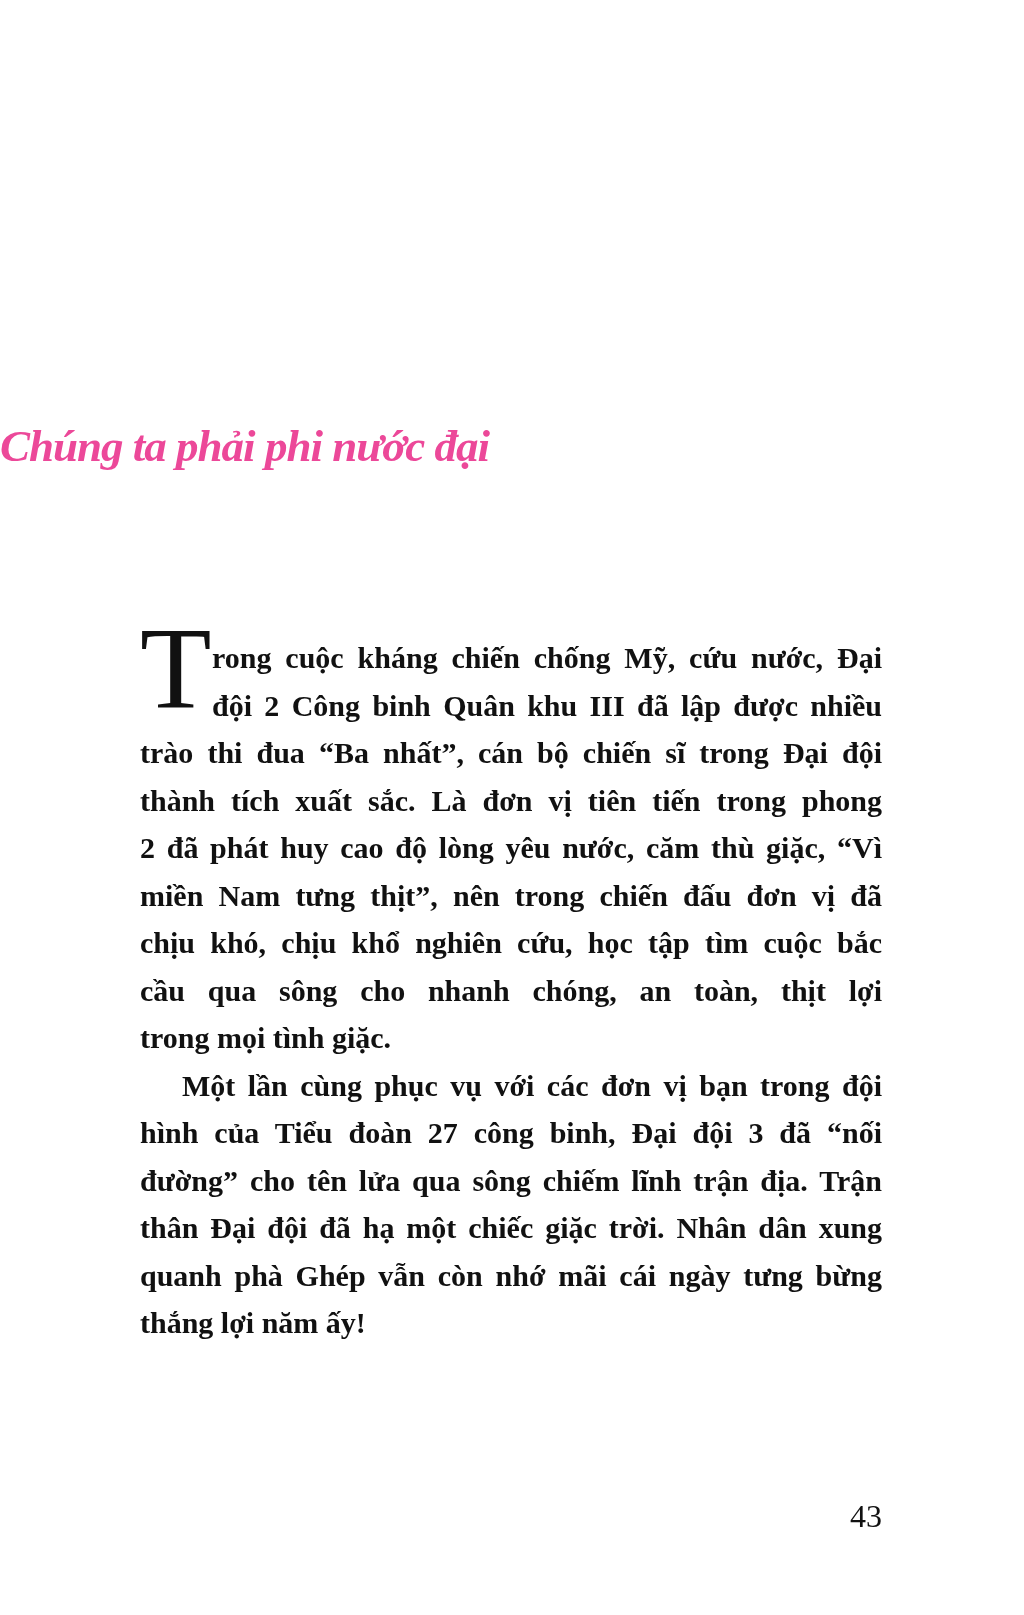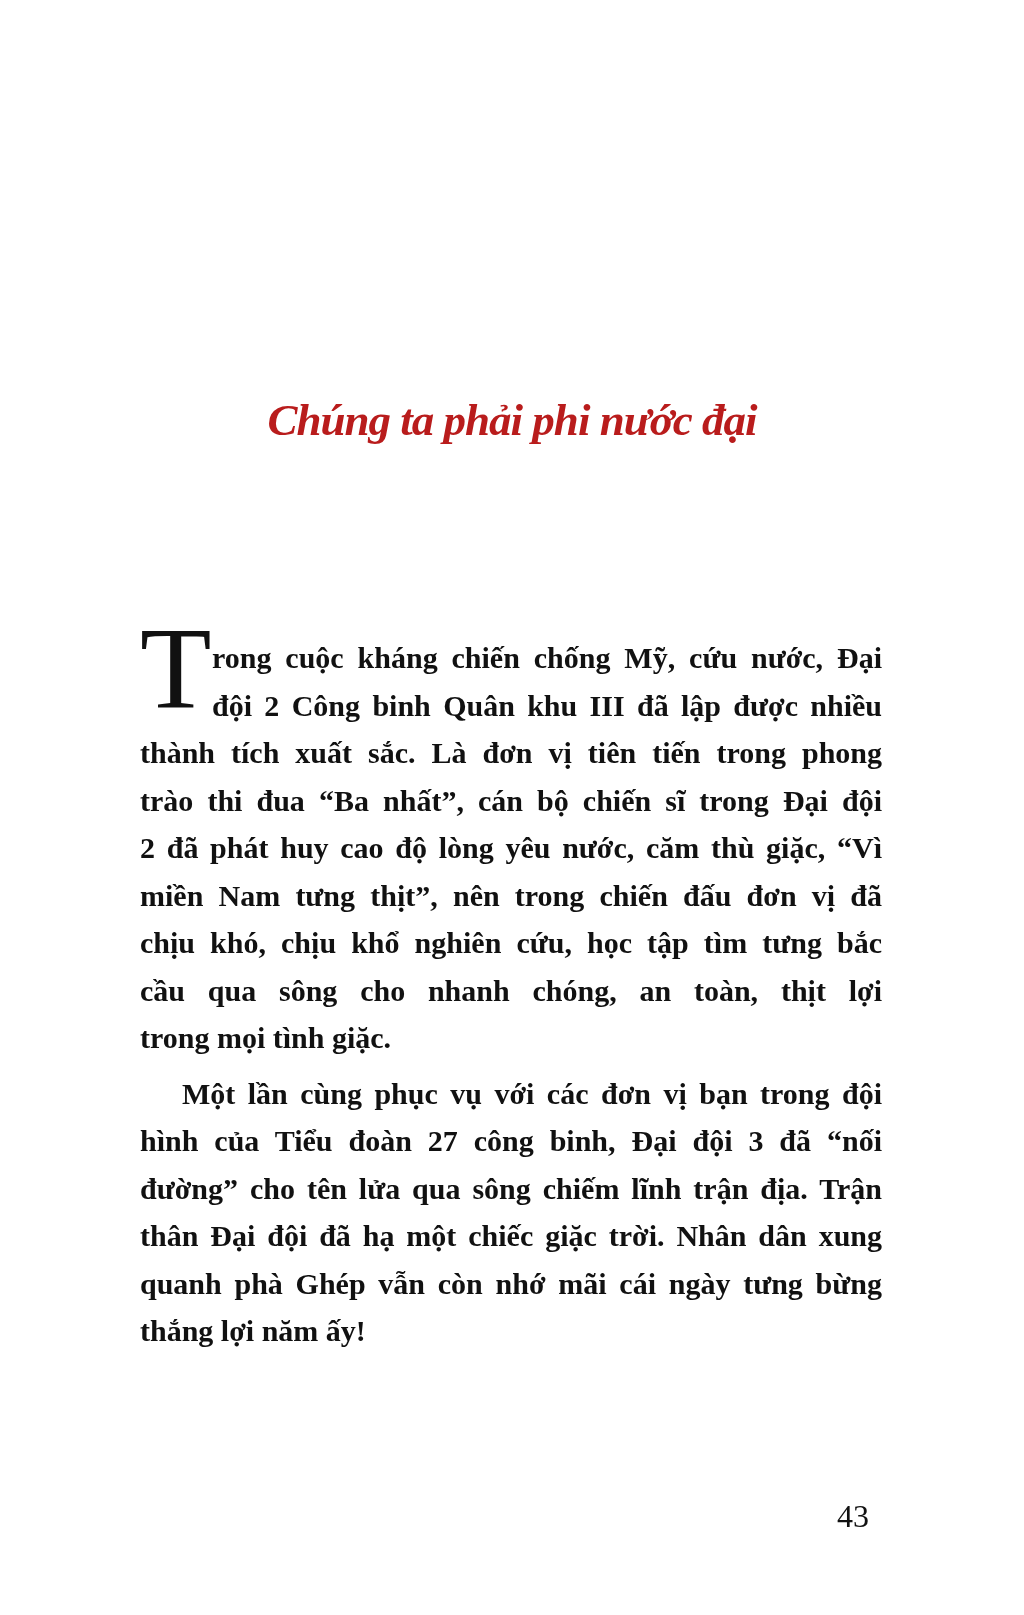--- a/index.html
+++ b/index.html
@@ -11,43 +11,43 @@
     position: relative;
     width: 1024px;
     height: 1615px;
     background: #ffffff;
     overflow: hidden;
     font-family: "Liberation Serif", serif;
     color: #111111;
   }
   .chapter-title {
     position: absolute;
-    top: 394px;
+    top: 420px;
     left: 0;
     width: 1024px;
     margin: 0;
-    text-align: center;
+    text-align: left;
     font-family: "Liberation Serif", serif;
     font-style: italic;
     font-weight: bold;
     font-size: 45px;
     letter-spacing: -1px;
     line-height: 52px;
-    color: #b91c1c;
+    color: #ec4899;
   }
   .body-text {
     position: absolute;
     left: 140px;
     top: 634px;
     width: 742px;
     font-size: 30px;
     line-height: 47.5px;
   }
   .para { margin: 0; }
-  .para + .para { margin-top: 8px; }
+  .para + .para { margin-top: 0; }
   .line {
     text-align: justify;
     text-align-last: justify;
     font-weight: bold;
   }
   .line.last {
     text-align-last: left;
   }
   .line.first-indent {
     text-indent: 42px;
@@ -58,43 +58,43 @@
     width: 62px;
     margin-right: 10px;
     font-size: 117px;
     line-height: 70px;
     font-weight: normal;
     overflow: visible;
   }
   .page-number {
     position: absolute;
     top: 1498px;
-    right: 155px;
+    right: 142px;
     font-size: 32px;
     line-height: 36px;
     text-align: right;
     color: #111111;
   }
 </style>
 </head>
 <body>
 
 <div class="page">
   <h1 class="chapter-title">Chúng ta phải phi nước đại</h1>
 
   <main class="body-text">
       <div class="para">
         <span class="dropcap">T</span>
         <div class="line">rong cuộc kháng chiến chống Mỹ, cứu nước, Đại</div>
         <div class="line">đội 2 Công binh Quân khu III đã lập được nhiều</div>
+        <div class="line">trào thi đua “Ba nhất”, cán bộ chiến sĩ trong Đại đội</div>
         <div class="line">thành tích xuất sắc. Là đơn vị tiên tiến trong phong</div>
-        <div class="line">trào thi đua “Ba nhất”, cán bộ chiến sĩ trong Đại đội</div>
         <div class="line">2 đã phát huy cao độ lòng yêu nước, căm thù giặc, “Vì</div>
         <div class="line">miền Nam tưng thịt”, nên trong chiến đấu đơn vị đã</div>
-        <div class="line">chịu khó, chịu khổ nghiên cứu, học tập tìm tưng bắc</div>
+        <div class="line">chịu khó, chịu khổ nghiên cứu, học tập tìm cuộc bắc</div>
         <div class="line">cầu qua sông cho nhanh chóng, an toàn, thịt lợi</div>
         <div class="line last">trong mọi tình giặc.</div>
       </div>
       <div class="para">
         <div class="line first-indent">Một lần cùng phục vụ với các đơn vị bạn trong đội</div>
         <div class="line">hình của Tiểu đoàn 27 công binh, Đại đội 3 đã “nối</div>
         <div class="line">đường” cho tên lửa qua sông chiếm lĩnh trận địa. Trận</div>
         <div class="line">thân Đại đội đã hạ một chiếc giặc trời. Nhân dân xung</div>
         <div class="line">quanh phà Ghép vẫn còn nhớ mãi cái ngày tưng bừng</div>
         <div class="line last">thắng lợi năm ấy!</div>

